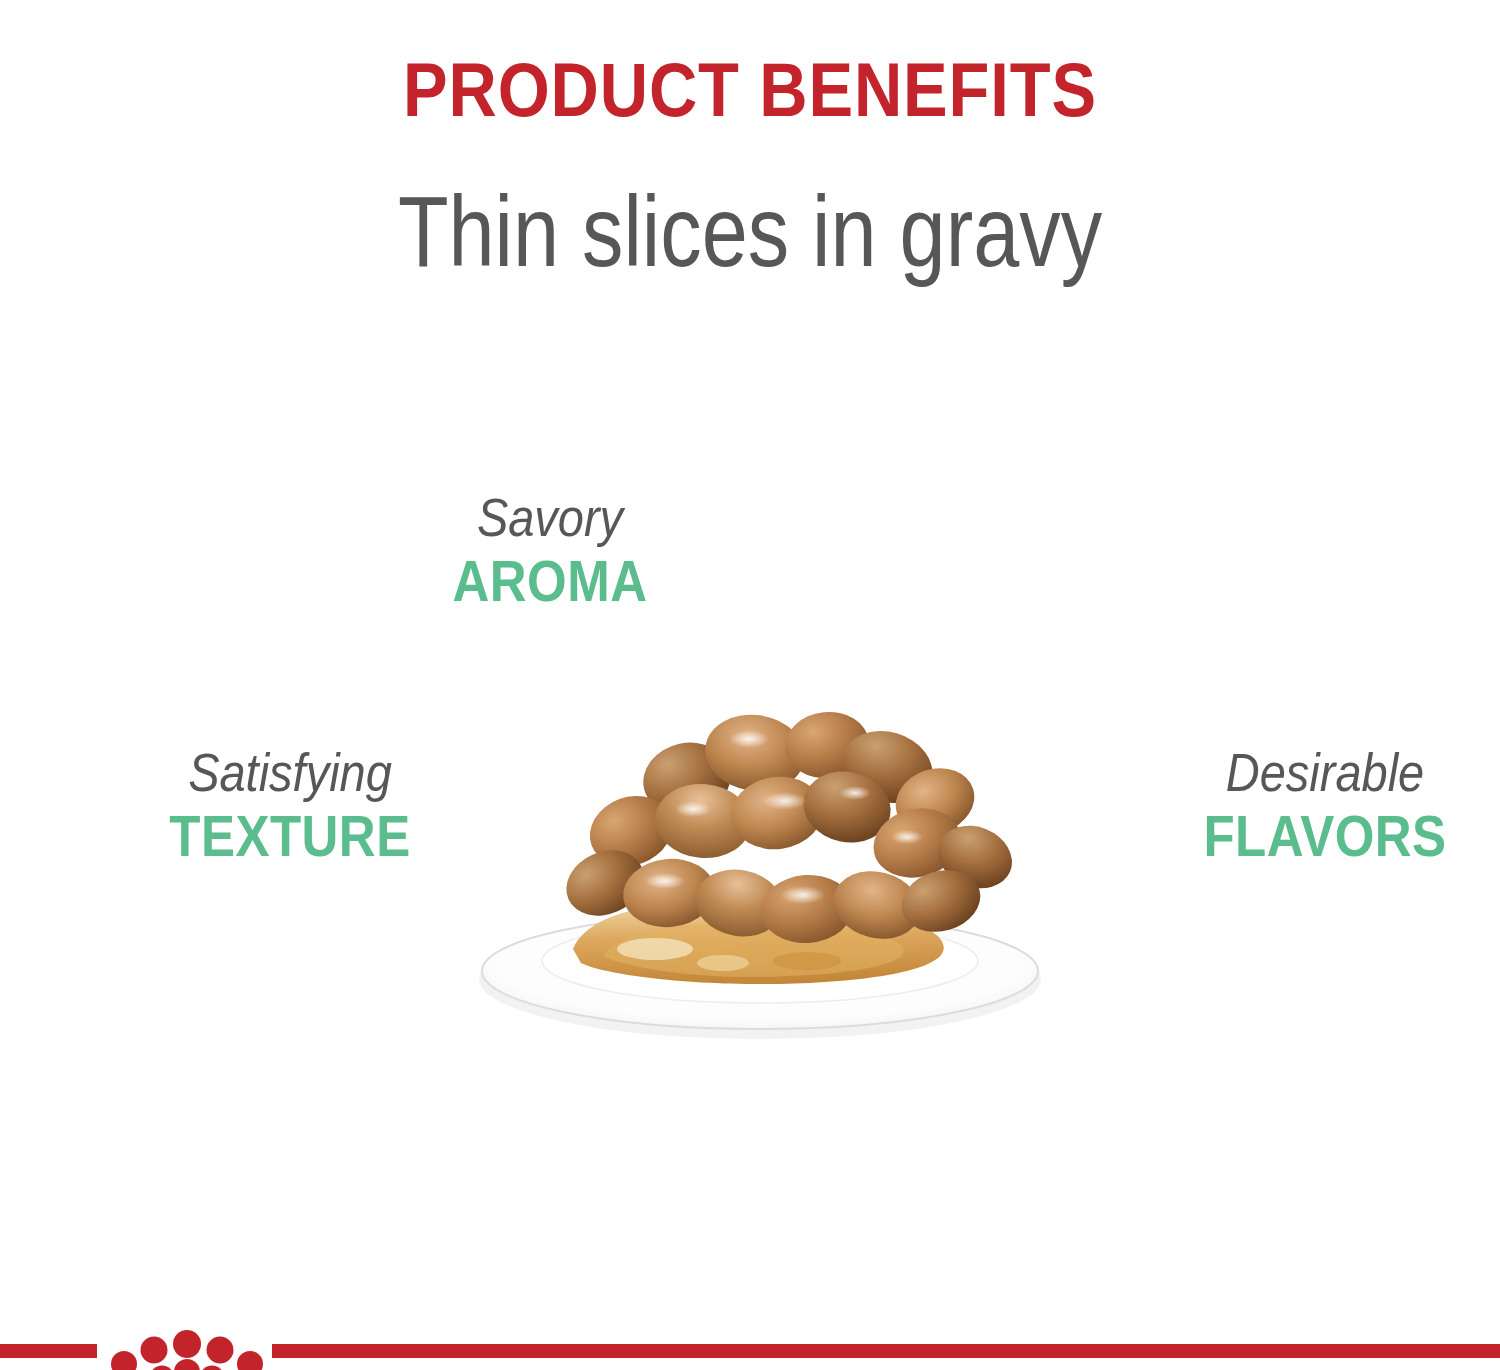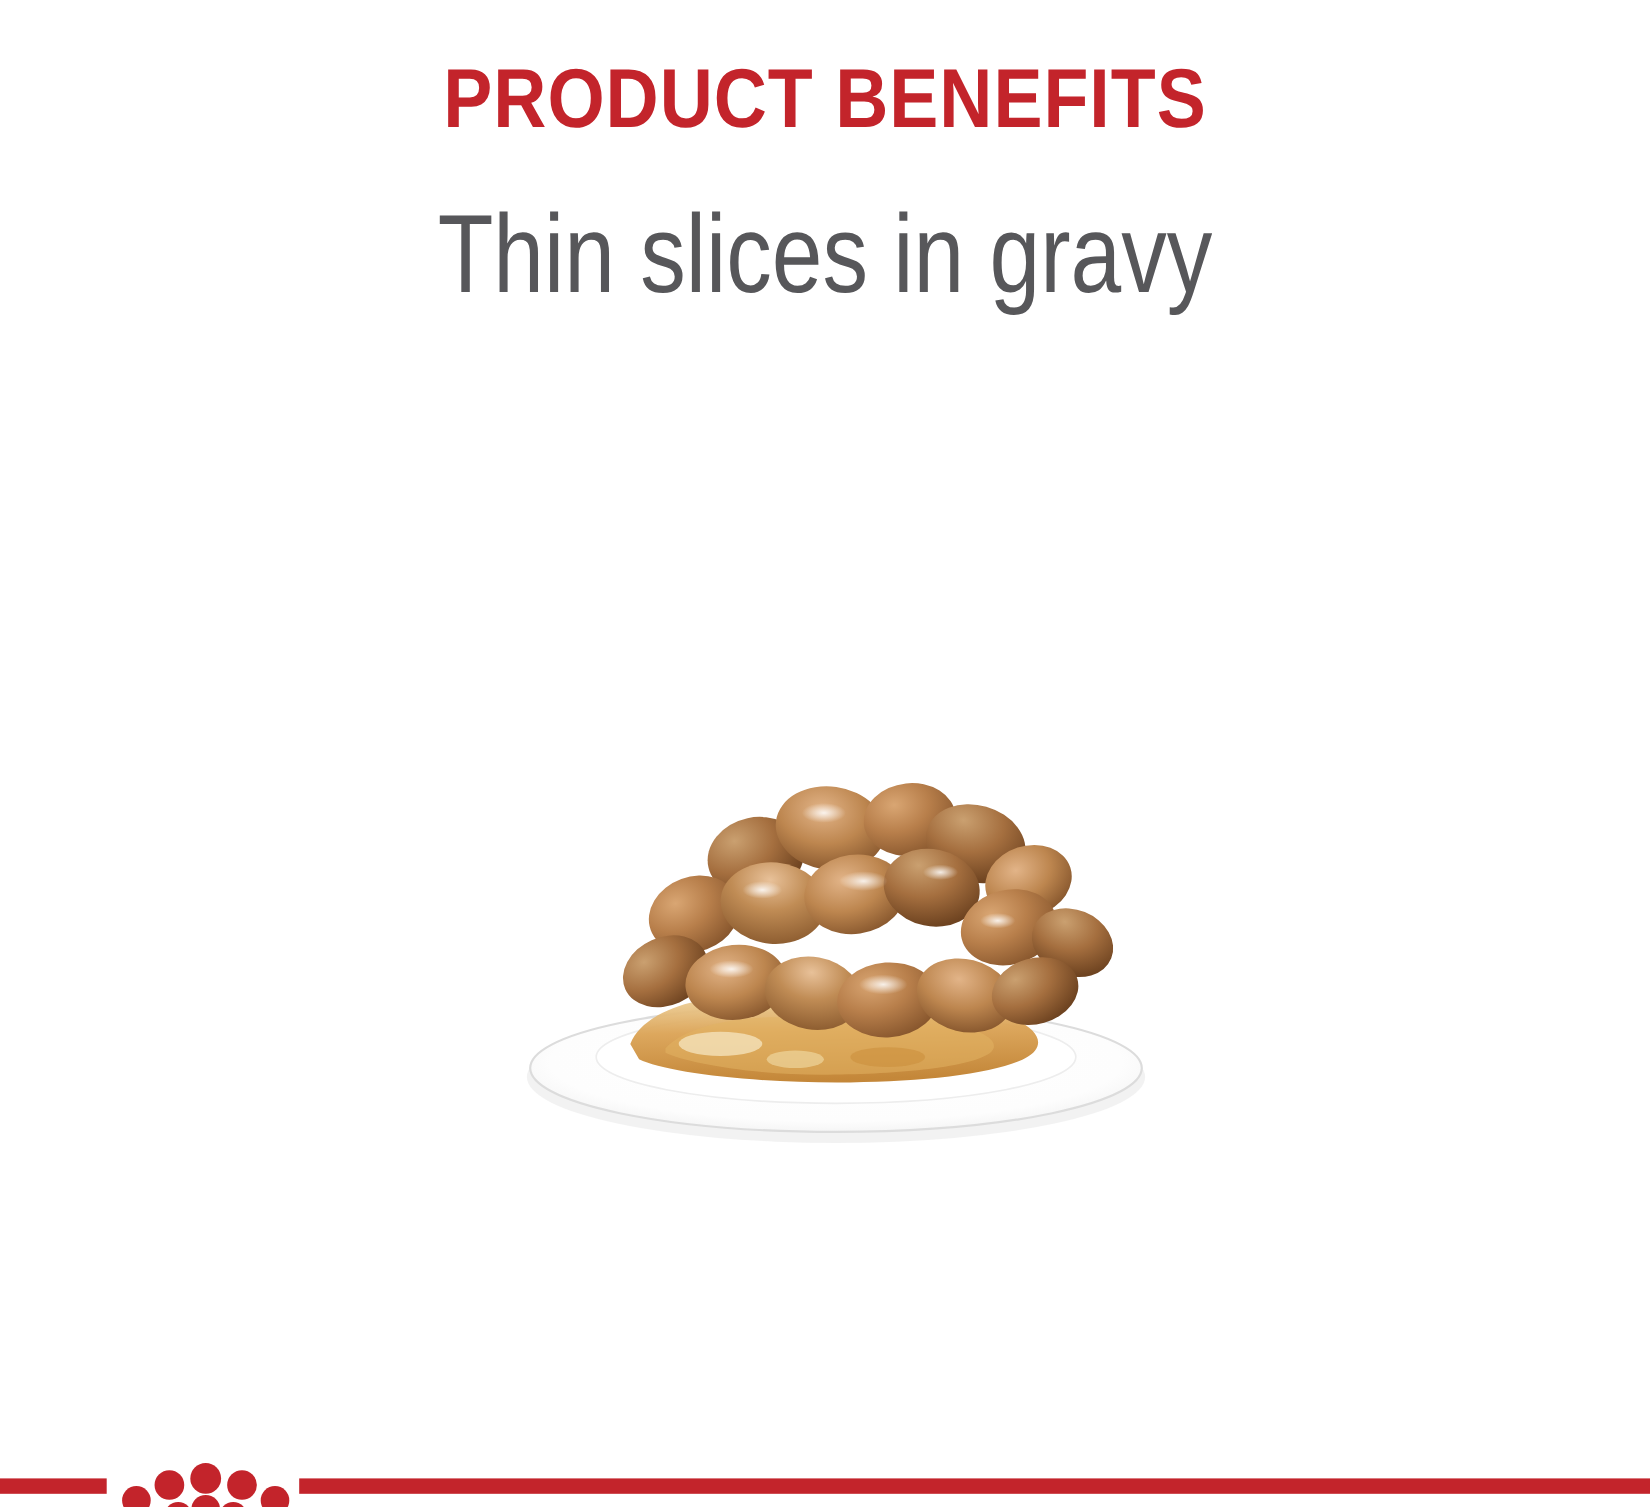--- a/index.html
+++ b/index.html
@@ -145,23 +145,35 @@
 </style>
 </head>
 <body>
 
 <div id="page">
 
   <div class="header-title">PRODUCT BENEFITS</div>
 
   <div class="header-subtitle">Thin slices in gravy</div>
 
-
-
-
+  <div class="benefit b-aroma">
+    <div class="benefit-adj">Savory</div>
+    <div class="benefit-noun">AROMA</div>
+  </div>
+
+
+  <div class="benefit b-texture">
+    <div class="benefit-adj">Satisfying</div>
+    <div class="benefit-noun">TEXTURE</div>
+  </div>
+
+  <div class="benefit b-flavors">
+    <div class="benefit-adj">Desirable</div>
+    <div class="benefit-noun">FLAVORS</div>
+  </div>
 
   <div class="food-photo">
     <svg viewBox="0 0 610 390" width="610" height="390">
       <defs>
         <radialGradient id="plateG" cx="50%" cy="45%" r="60%">
           <stop offset="0%" stop-color="#ffffff"></stop>
           <stop offset="78%" stop-color="#fdfdfd"></stop>
           <stop offset="100%" stop-color="#f1f1f1"></stop>
         </radialGradient>
         <linearGradient id="gravyG" x1="0%" y1="0%" x2="10%" y2="100%">

